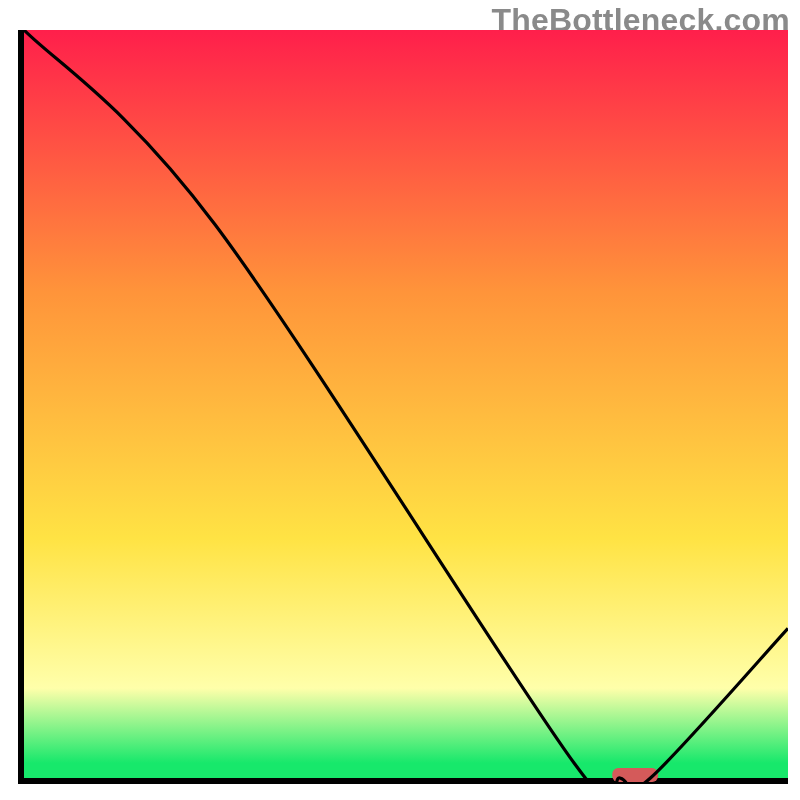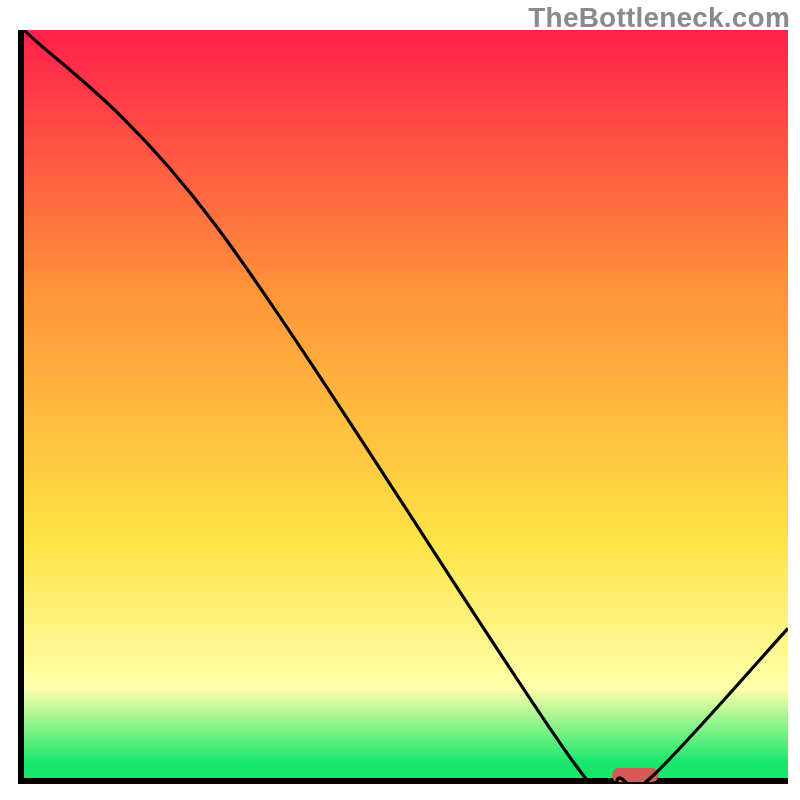--- a/index.html
+++ b/index.html
@@ -13,21 +13,21 @@
   }
   .stage {
     position: relative;
     width: 800px;
     height: 800px;
   }
   .watermark {
     position: absolute;
     top: 2px;
     right: 10px;
-    font-size: 28px;
+    font-size: 32px;
     font-weight: 600;
     color: #8a8a8a;
     letter-spacing: 0.2px;
     user-select: none;
   }
   .plot {
     position: absolute;
     left: 18px;
     top: 30px;
     width: 770px;

